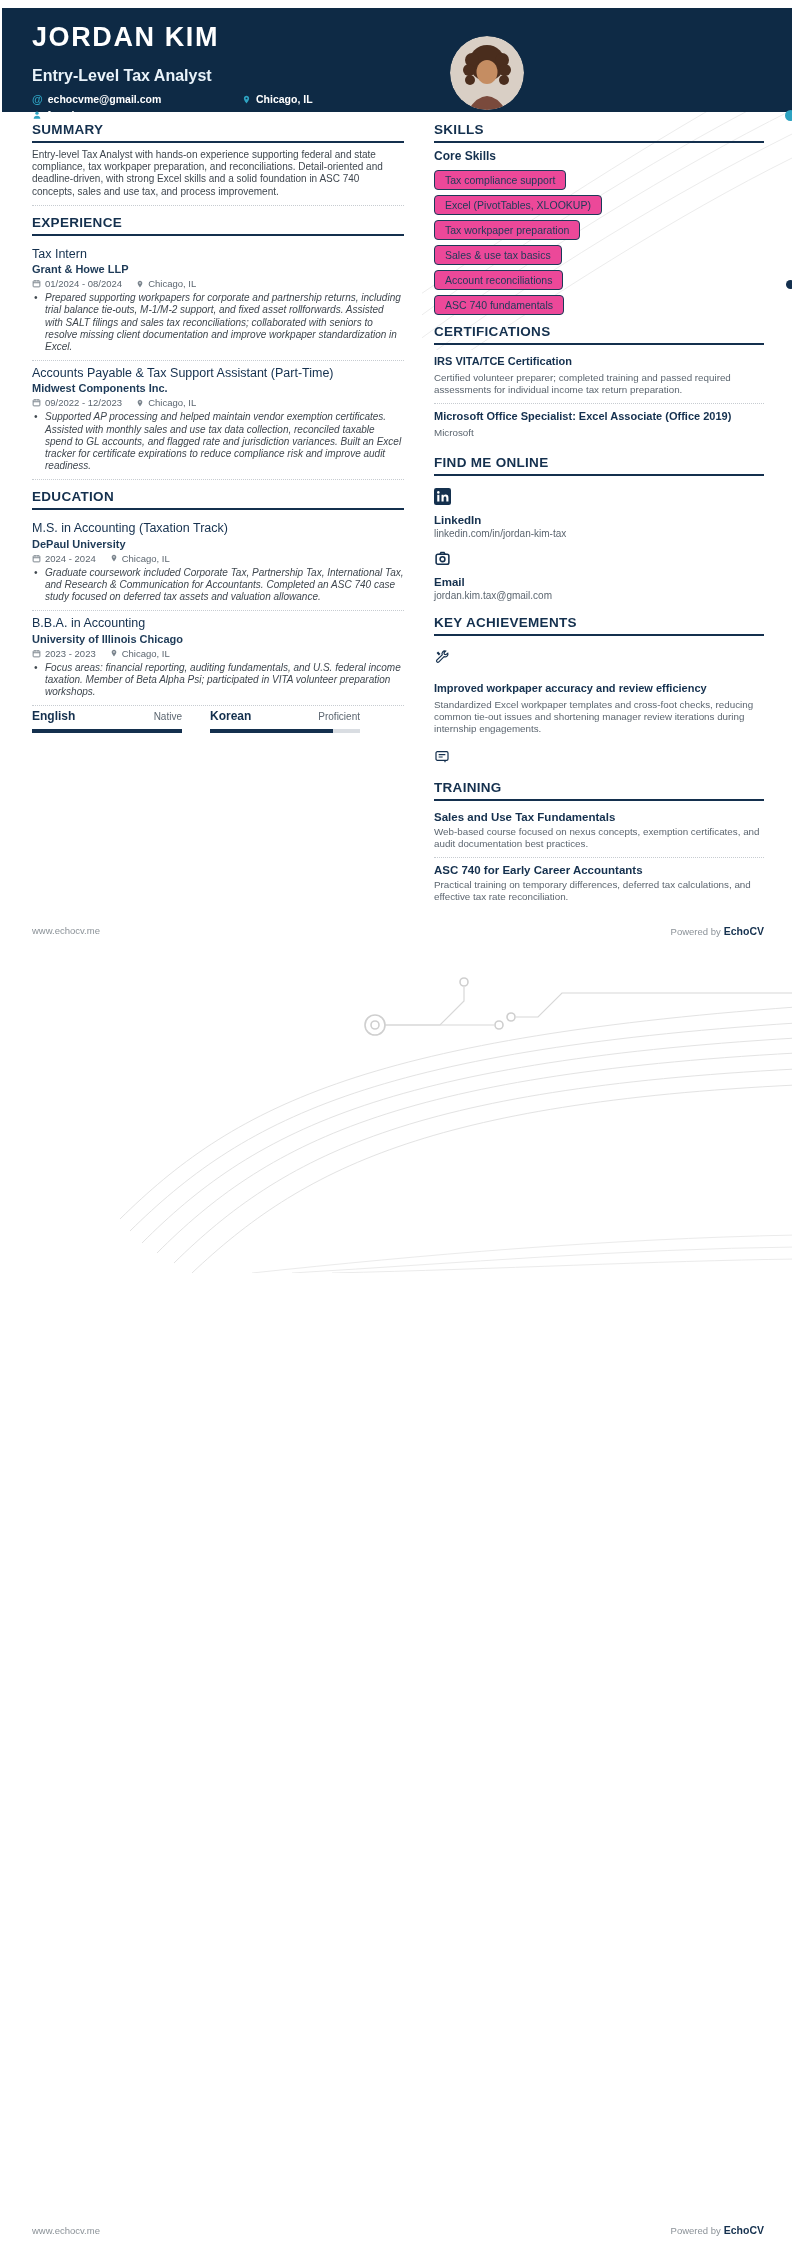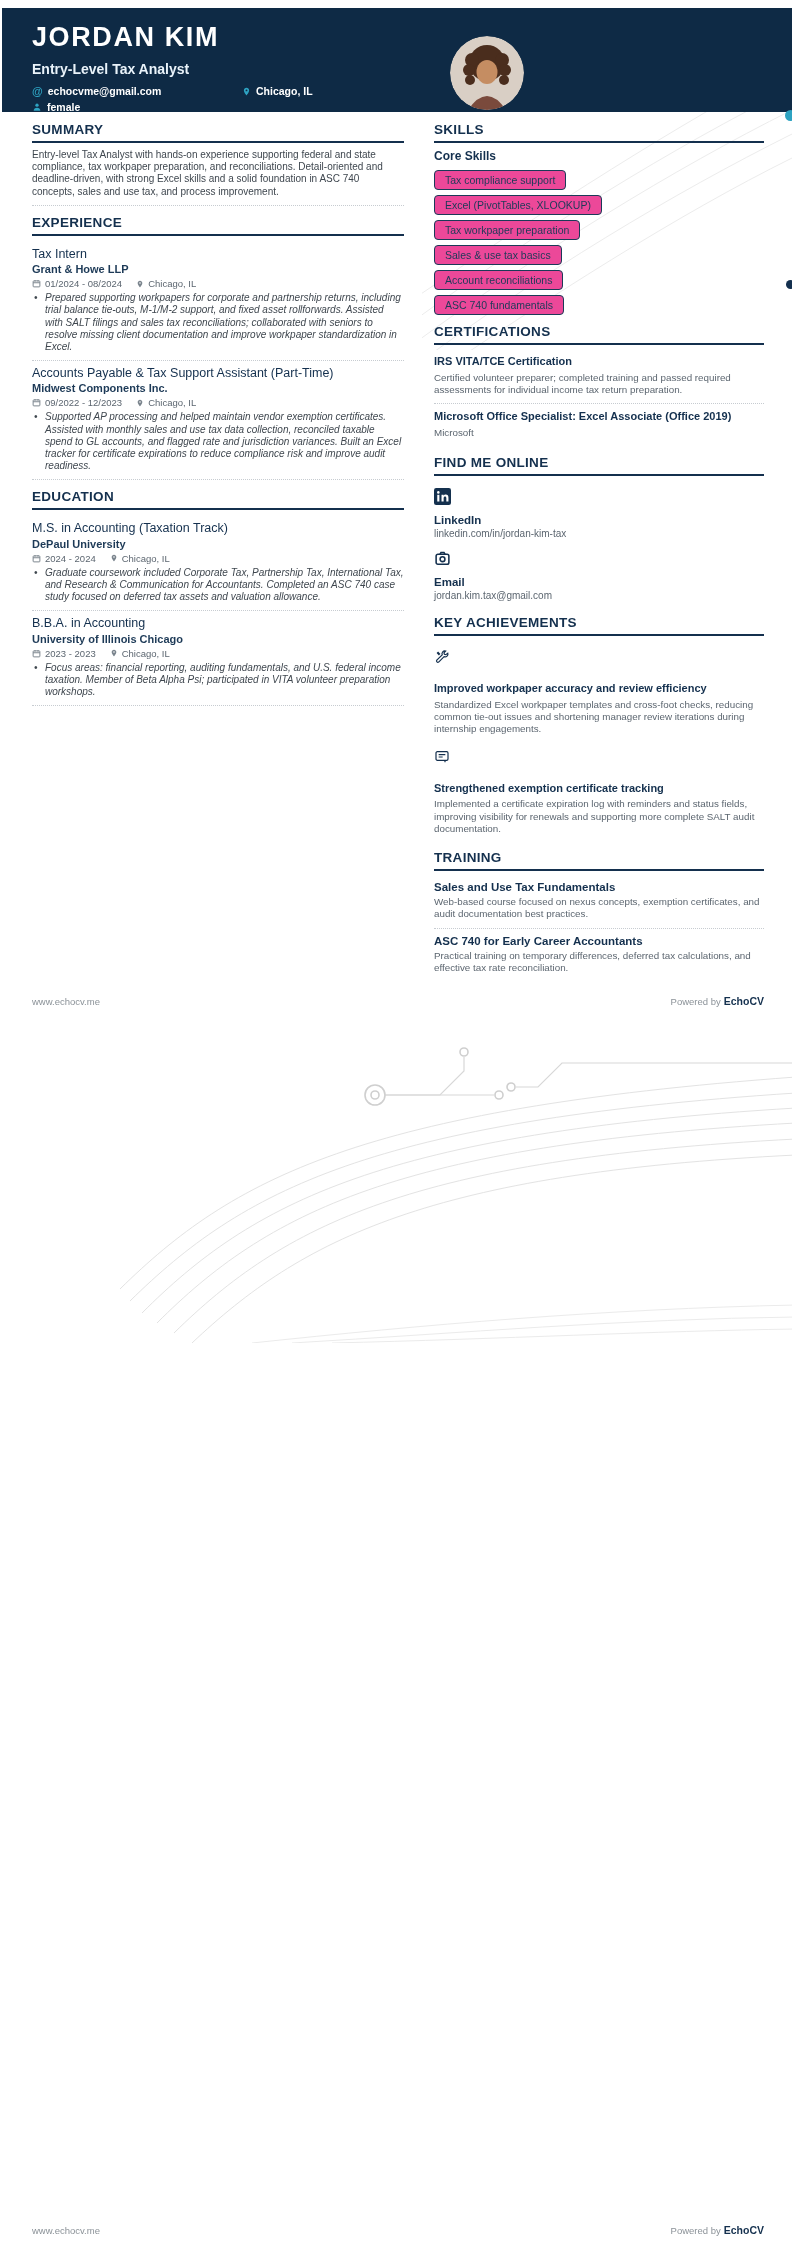--- a/index.html
+++ b/index.html
@@ -3,21 +3,21 @@
 <meta charset="utf-8">
 <style>
   * { margin:0; padding:0; box-sizing:border-box; }
   html,body { background:#ffffff; }
   body { font-family:"Liberation Sans", sans-serif; }
   .page { position:relative; width:790px; height:2246px; background:#ffffff; overflow:hidden; margin:0 auto; }
 
   
   .hdr { position:relative; margin-top:8px; height:104px; background:#0e2a45; color:#ffffff; padding:15px 30px 0 30px; z-index:2; }
   .hdr-name { font-size:27px; font-weight:bold; letter-spacing:1.6px; line-height:1.05; }
-  .hdr-title { font-size:14px; font-weight:bold; color:#e9f3fa; margin-top:10px; }
+  .hdr-title { font-size:16px; font-weight:bold; color:#e9f3fa; margin-top:16px; }
   .contact-row { display:flex; align-items:center; margin-top:8px; }
   .contact-row.second { margin-top:4px; }
   .contact { display:flex; align-items:center; gap:5px; font-size:10.5px; font-weight:bold; color:#ffffff; }
   .contact.email { width:210px; }
   .c-icon { color:#2ea3c2; display:inline-flex; align-items:center; font-size:11px; font-weight:bold; }
   .avatar { position:absolute; left:448px; top:28px; width:74px; height:74px; border-radius:50%; overflow:hidden; }
   .edge-dot { position:absolute; border-radius:50%; z-index:3; }
   .edge-dot.teal { width:11px; height:11px; right:-4px; top:110px; background:#2ea3c2; }
   .edge-dot.navy { width:9px; height:9px; right:-3px; top:280px; background:#14304e; }
 
@@ -264,20 +264,40 @@
                 </svg>
               </span>
             <span>Chicago, IL</span>
           </span>
         </div>
         <ul class="bullets">
           <li>Focus areas: financial reporting, auditing fundamentals, and U.S. federal income taxation. Member of Beta Alpha Psi; participated in VITA volunteer preparation workshops.</li>
         </ul>
       </article>
 
+      <div class="langs">
+        <div class="lang">
+          <div class="lang-row">
+            <span class="lang-name">English</span>
+            <span class="lang-level">Native</span>
+          </div>
+          <div class="bar">
+            <div class="bar-fill" style="width: 100%;"></div>
+          </div>
+        </div>
+        <div class="lang">
+          <div class="lang-row">
+            <span class="lang-name">Korean</span>
+            <span class="lang-level">Proficient</span>
+          </div>
+          <div class="bar">
+            <div class="bar-fill" style="width: 82%;"></div>
+          </div>
+        </div>
+      </div>
 
     </section>
 
     <section class="col-right">
 
       <h2 class="sec-h first">SKILLS</h2>
       <div class="skills-group">Core Skills</div>
       <div>
         <div class="pill">Tax compliance support</div>
         <div class="pill">Excel (PivotTables, XLOOKUP)</div>
@@ -340,24 +360,20 @@
         </div>
       </div>
       <div class="ach">
         <span class="ach-icon">
           <svg width="16" height="16" viewBox="0 0 24 24" fill="none" stroke="currentColor" stroke-width="1.8">
               <rect x="3" y="4" width="18" height="13" rx="2"></rect>
               <path d="M7 8.5h10M7 12h6"></path>
               <path d="M14.5 16.5l2 4 2-4" fill="currentColor" stroke="none"></path>
             </svg>
         </span>
-        <div>
-          <div class="ach-title">Strengthened exemption certificate tracking</div>
-          <div class="ach-desc">Implemented a certificate expiration log with reminders and status fields, improving visibility for renewals and supporting more complete SALT audit documentation.</div>
-        </div>
       </div>
 
       <h2 class="sec-h">TRAINING</h2>
       <div class="train sep">
         <div class="train-title">Sales and Use Tax Fundamentals</div>
         <div class="small-desc">Web-based course focused on nexus concepts, exemption certificates, and audit documentation best practices.</div>
       </div>
       <div class="train">
         <div class="train-title">ASC 740 for Early Career Accountants</div>
         <div class="small-desc">Practical training on temporary differences, deferred tax calculations, and effective tax rate reconciliation.</div>

